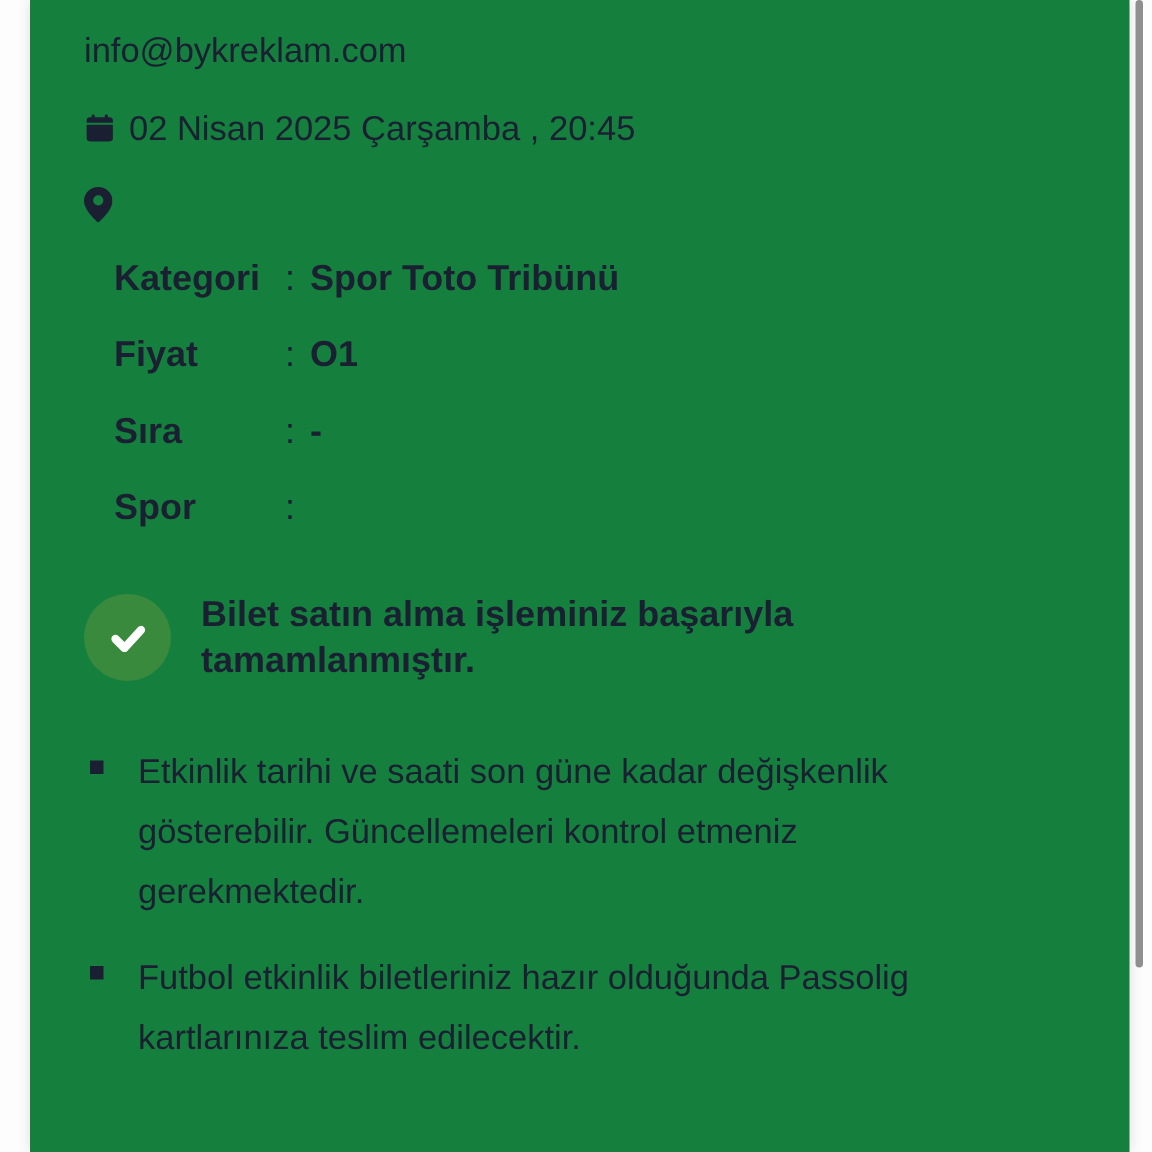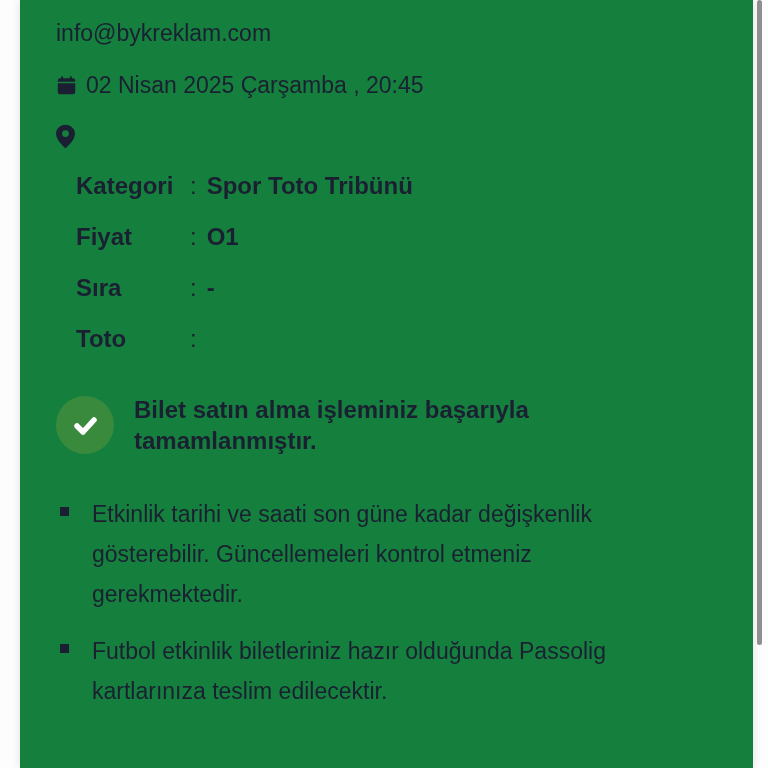--- a/index.html
+++ b/index.html
@@ -147,21 +147,21 @@
     <span class="detail-value">O1</span>
   </div>
 
   <div class="detail-row">
     <span class="detail-label">Sıra</span>
     <span class="detail-sep">:</span>
     <span class="detail-value">-</span>
   </div>
 
   <div class="detail-row">
-    <span class="detail-label">Toto</span>
+    <span class="detail-label">Spor</span>
     <span class="detail-sep">:</span>
   </div>
 
   <div class="success-row">
     <span class="check-circle">
       <svg width="32" height="32" viewBox="0 0 32 32">
         <path d="M8 17 l6 6 L25 11" fill="none" stroke="#ffffff" stroke-width="5.5" stroke-linecap="round" stroke-linejoin="round"></path>
       </svg>
     </span>
     <span class="success-text">Bilet satın alma işleminiz başarıyla tamamlanmıştır.</span>

